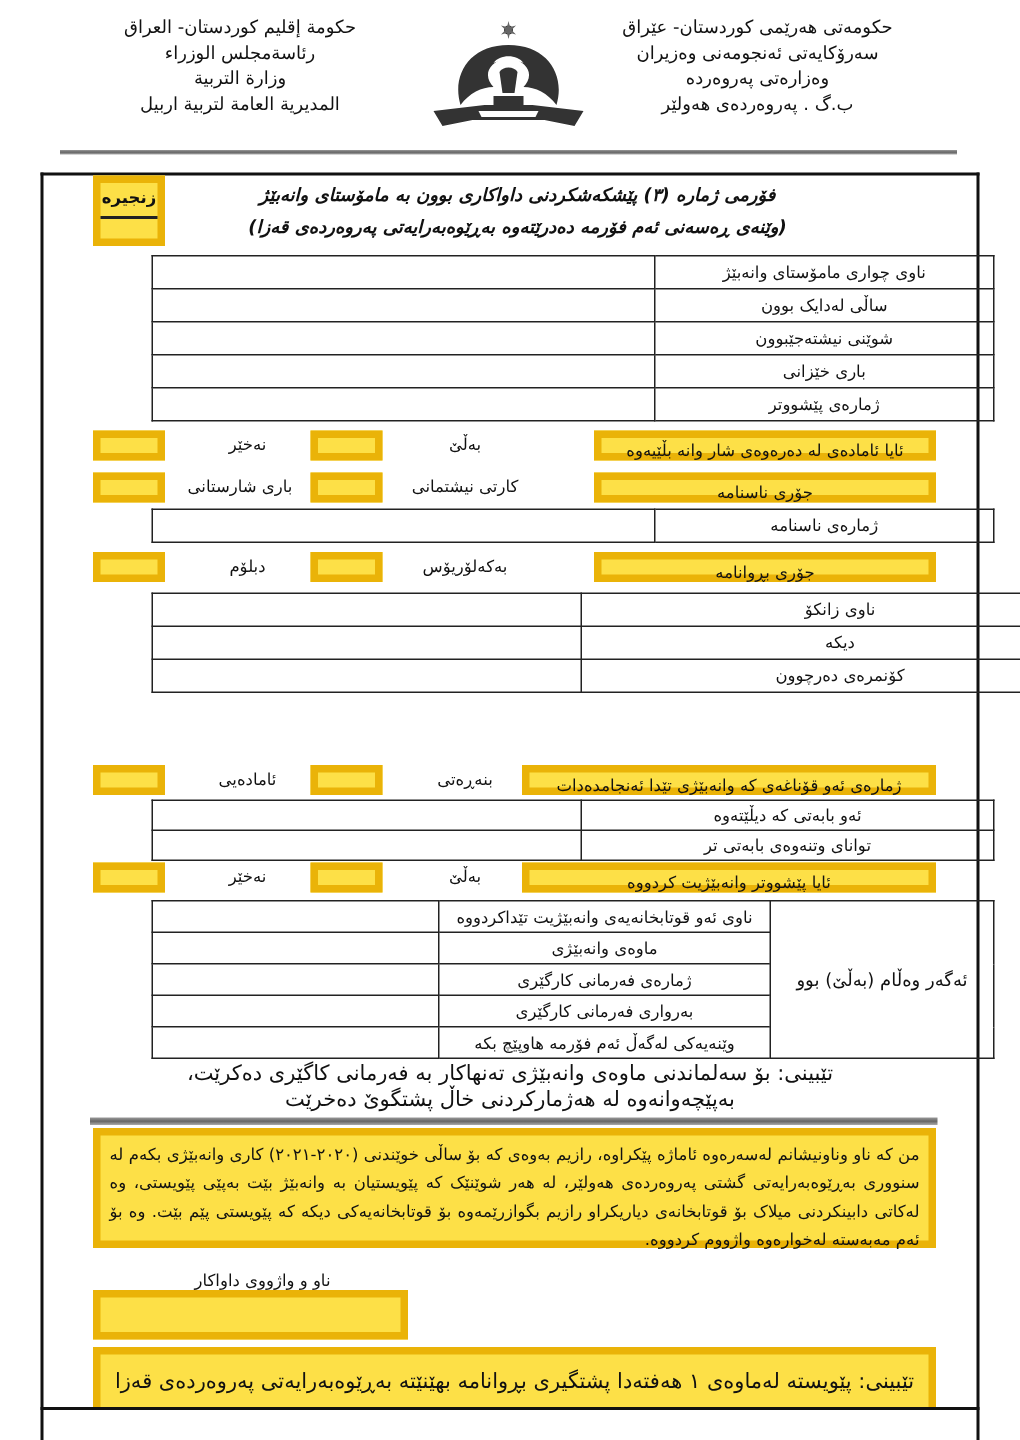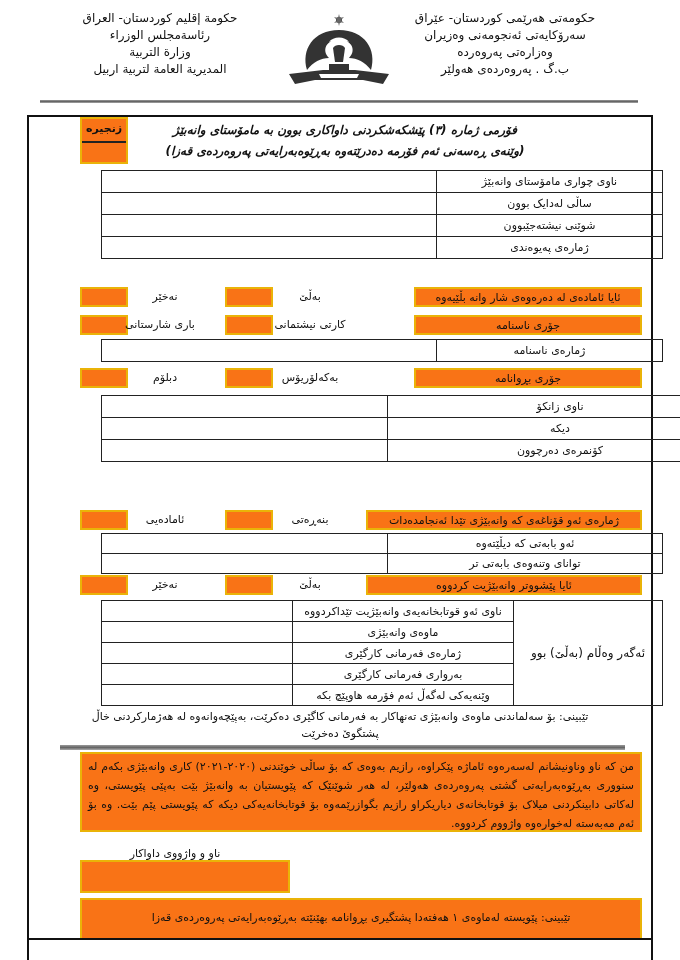--- a/index.html
+++ b/index.html
@@ -6,30 +6,30 @@
   body { width:680px; height:960px; position:relative; overflow:hidden;
          font-family:"DejaVu Sans", sans-serif; color:#111; }
   .abs { position:absolute; }
   .rtl { direction:rtl; }
   .hdr-block { text-align:center; font-size:12px; line-height:17px; }
   .hdr-right { left:405px; top:10px; width:200px; }
   .hdr-left  { left:60px; top:10px; width:200px; }
   .logo { left:283px; top:12px; width:112px; height:80px; }
   .rule { height:3px; background:linear-gradient(#999,#666,#aaa); }
   .frame { left:27px; top:115px; width:626px; height:845px; border:2px solid #111; border-bottom:none; box-sizing:border-box; }
-  .box { border:2px solid #eab308; box-sizing:border-box; background:#f97316;margin-left:18px; }
+  .box { border:5px solid #eab308; box-sizing:border-box; background:#fde047; }
   .title-box { text-align:center; font-size:12px; font-weight:bold;font-style:italic; }
   .serial { left:62px; top:117px; width:48px; height:47px; }
   .serial .lbl { height:22px; border-bottom:2px solid #222; font-size:11px; font-weight:bold; text-align:center; line-height:20px; }
   table.grid { border-collapse:collapse; position:absolute;margin-left:39px; }
   table.grid td { border:1.5px solid #222; font-size:11px; text-align:center; padding:0; }
   .lab { direction:rtl; }
   .optlbl { font-size:11px; text-align:center; direction:rtl; }
   .field-lbl { font-size:11px; text-align:center; direction:rtl; line-height:18px; }
-  .note { font-size:11px; direction:rtl; text-align:center; line-height:17px; }
+  .note { font-size:14px; direction:rtl; text-align:center; line-height:17px; }
   .decl { font-size:11px; direction:rtl; text-align:justify; line-height:19px; padding:3px 6px; }
 </style>
 </head>
 <body>
 
 <div class="abs hdr-block hdr-right rtl">
   <div>حکومەتی هەرێمی کوردستان- عێراق</div>
   <div>سەرۆکایەتی ئەنجومەنی وەزیران</div>
   <div>وەزارەتی پەروەردە</div>
   <div>ب.گ . پەروەردەی هەولێر</div>
@@ -76,21 +76,25 @@
   <tr style="height:22px">
     <td></td>
     <td class="lab">ساڵی لەدایک بوون</td>
   </tr>
   <tr style="height:22px">
     <td></td>
     <td class="lab">شوێنی نیشتەجێبوون</td>
   </tr>
   <tr style="height:22px">
     <td></td>
-    <td class="lab">ژمارەی پەیوەندی</td>
+    <td class="lab">باری خێزانی</td>
+  </tr>
+  <tr style="height:22px">
+    <td></td>
+    <td class="lab">ژمارەی پێشووتر</td>
   </tr>
 </tbody>
   </table>
 
 <div class="abs box" style="left:62px; top:287px; width:48px; height:20px;"></div>
 <div class="abs optlbl" style="left:125px; top:290px; width:80px;">نەخێر</div>
 <div class="abs box" style="left:207px; top:287px; width:48px; height:20px;"></div>
 <div class="abs optlbl" style="left:270px; top:290px; width:80px;">بەڵێ</div>
 <div class="abs box field-lbl" style="left:396px; top:287px; width:228px; height:20px;">ئایا ئامادەی لە دەرەوەی شار وانە بڵێیەوە</div>
 

